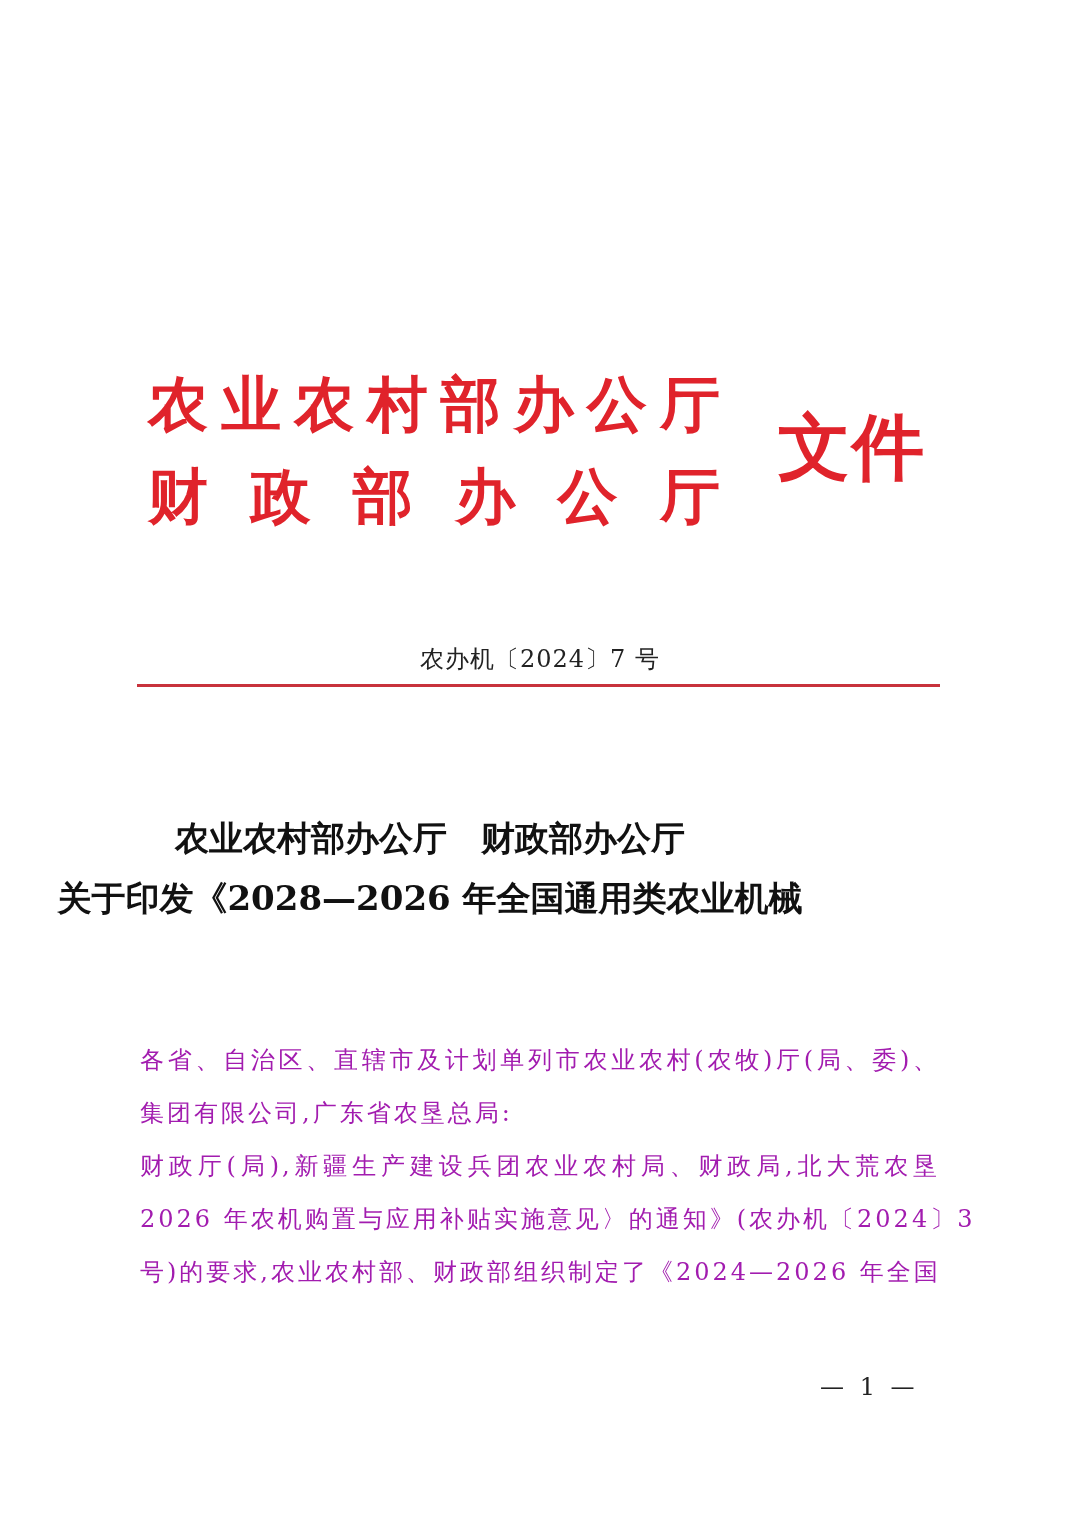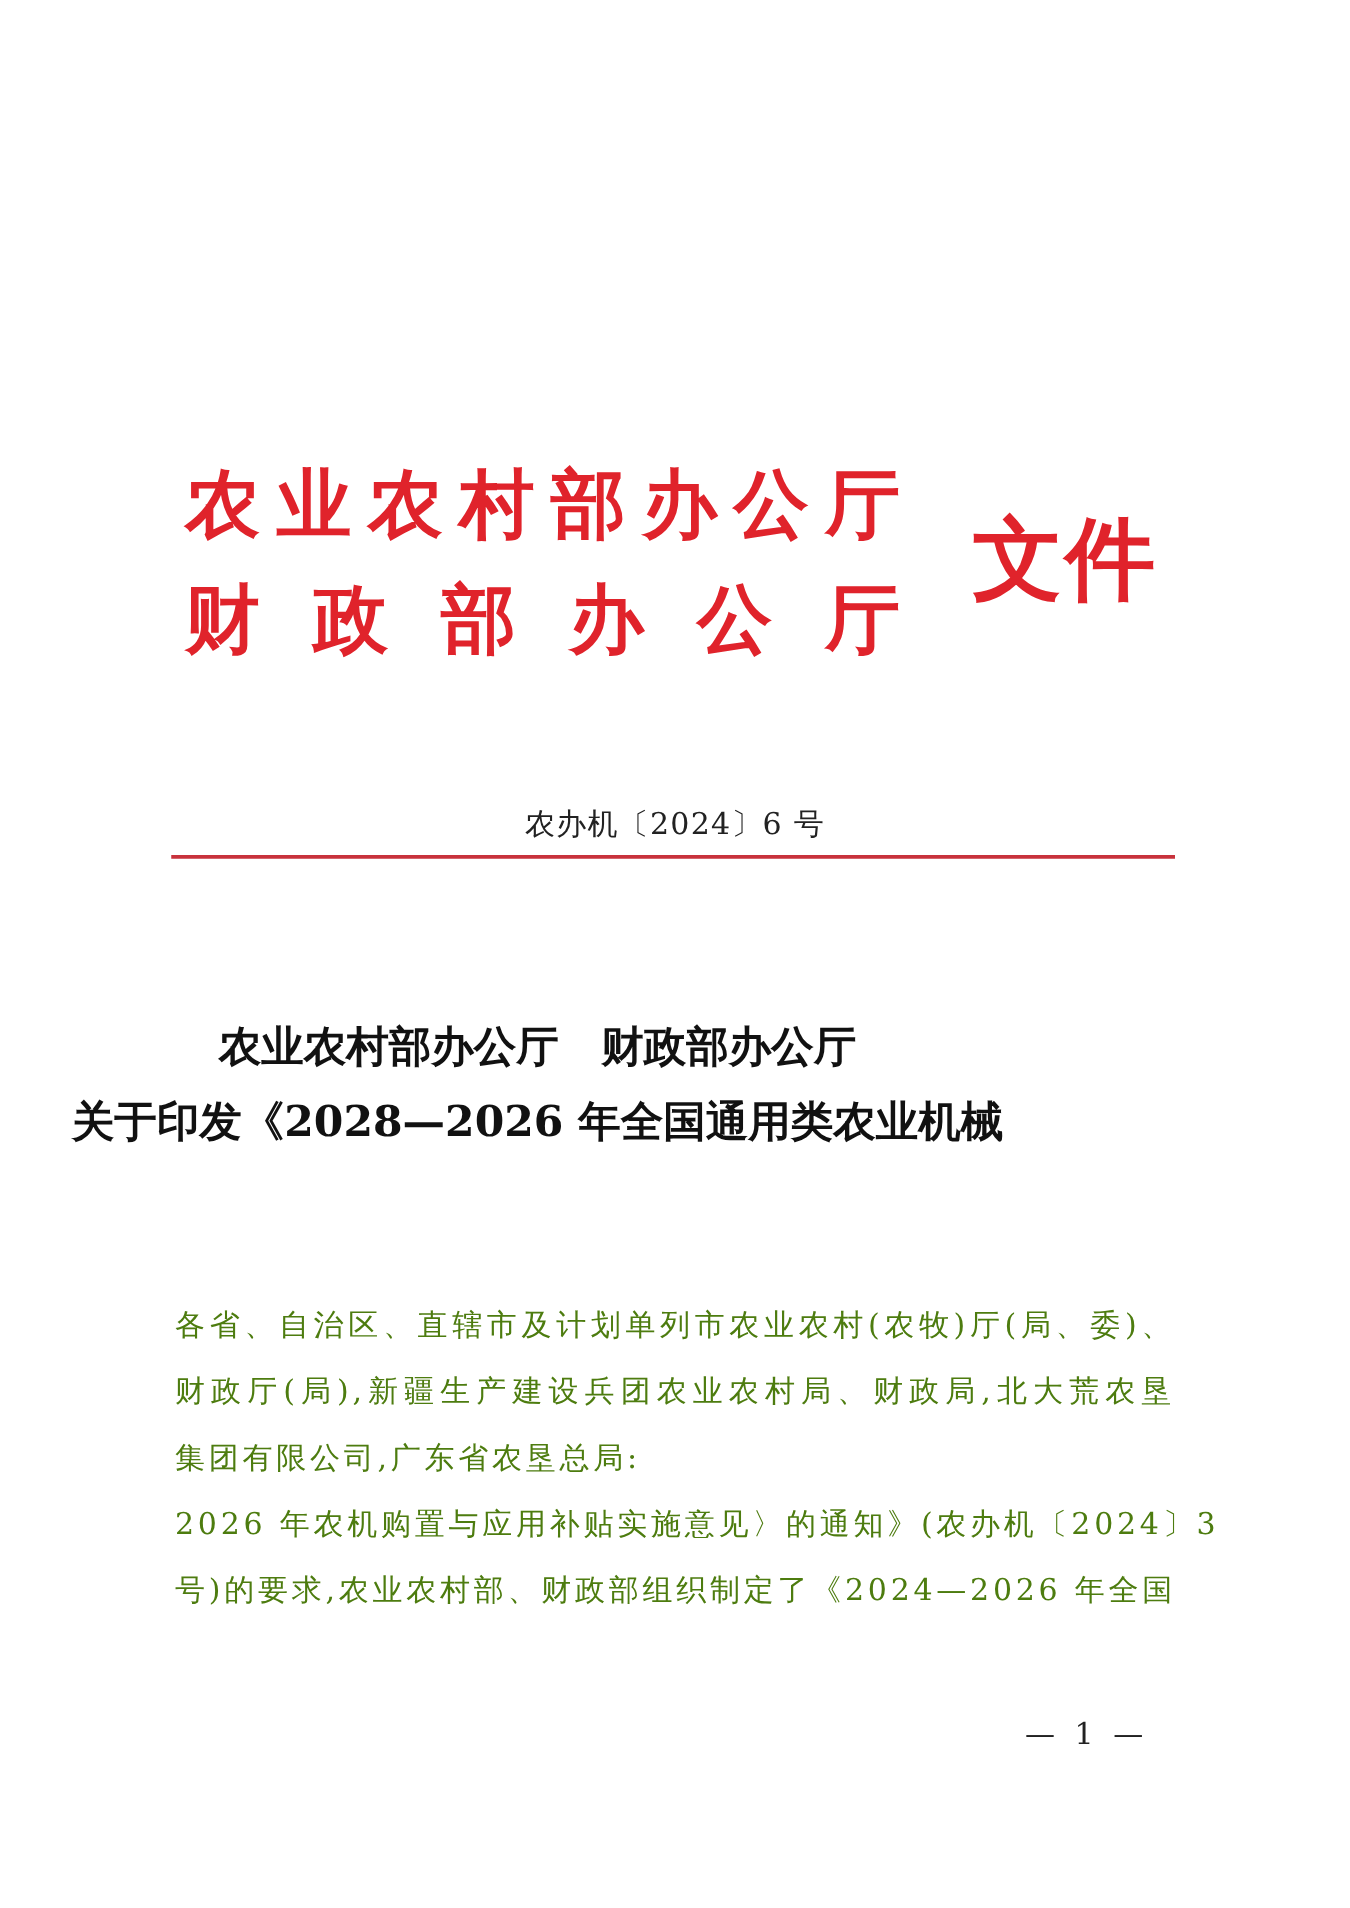--- a/index.html
+++ b/index.html
@@ -89,21 +89,21 @@
     }
     .title-block div { white-space: pre; }
     
     .body-text {
       position: absolute;
       left: 140px;
       top: 1034px;
       width: 800px;
       font-size: 24px;
       line-height: 53px;
-      color: #4d7c0f;
+      color: #a21caf;
       text-align: justify;
       text-align-last: justify;
       letter-spacing: 3px;
     }
     .body-text .line { display: block; height: 53px; white-space: nowrap; overflow: visible; }
     .body-text .line.last { text-align-last: left; }
     .body-text .indent { padding-left: 60px; }
     .page-number {
       position: absolute;
       left: 820px;
@@ -134,30 +134,30 @@
       <span>财</span>
       <span>政</span>
       <span>部</span>
       <span>办</span>
       <span>公</span>
       <span>厅</span>
     </div>
     <div class="lh-wenjian">文件</div>
   </div>
 
-  <div class="doc-number">农办机〔2024〕6 号</div>
+  <div class="doc-number">农办机〔2024〕7 号</div>
   <div class="red-rule"></div>
 
   <div class="title-block">
     <div>农业农村部办公厅　财政部办公厅</div>
     <div>关于印发《2028—2026 年全国通用类农业机械</div>
   </div>
 
   <div class="body-text">
     <span class="line">各省、自治区、直辖市及计划单列市农业农村(农牧)厅(局、委)、</span>
+    <span class="line last">集团有限公司,广东省农垦总局:</span>
     <span class="line">财政厅(局),新疆生产建设兵团农业农村局、财政局,北大荒农垦</span>
-    <span class="line last">集团有限公司,广东省农垦总局:</span>
     <span class="line">2026 年农机购置与应用补贴实施意见〉的通知》(农办机〔2024〕3</span>
     <span class="line">号)的要求,农业农村部、财政部组织制定了《2024—2026 年全国</span>
   </div>
 
   <div class="page-number">— 1 —</div>
 </div>
 
 </body></html>

